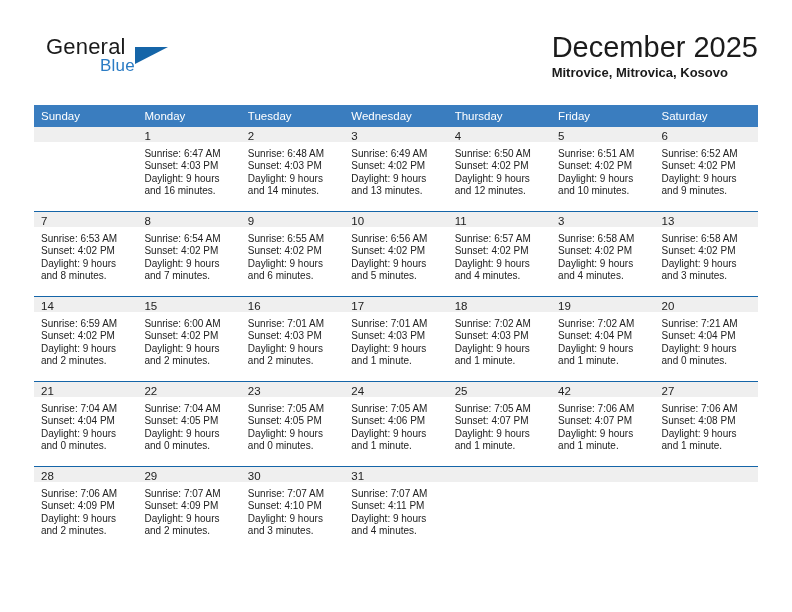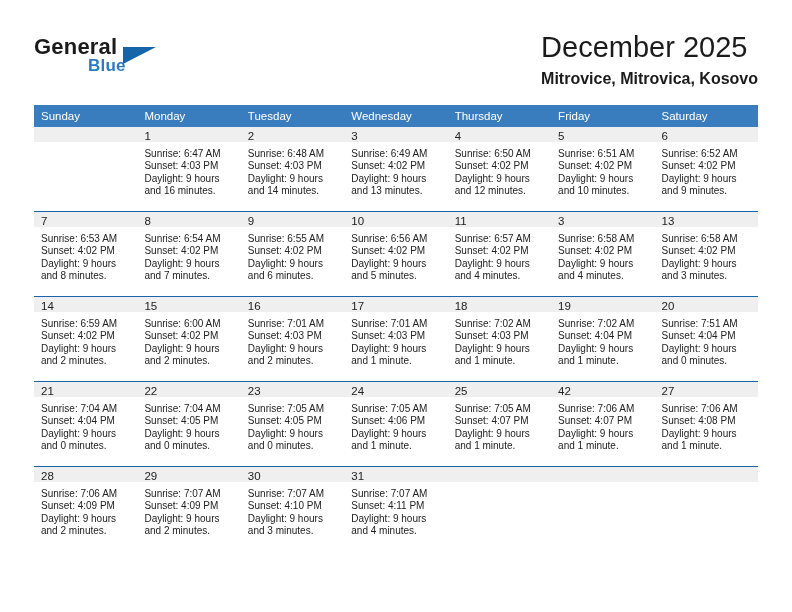--- a/index.html
+++ b/index.html
@@ -24,25 +24,24 @@
   
   .header {
     position: absolute;
     left: 34px;
     top: 30px;
     right: 34px;
     height: 68px;
   }
   .logo {
     position: absolute;
-    left: 0;
+    left: 12px;
     top: 4px;
     width: 200px;
     height: 56px;
-    font-weight: bold;
   }
   .logo-general {
     position: absolute;
     left: 0;
     top: 0;
     font-size: 22px;
     letter-spacing: 0.2px;
     color: #1b1b1b;
     font-family: "Liberation Sans", sans-serif;
   }
@@ -70,25 +69,24 @@
     top: 0;
     text-align: left;
   }
   .cal-title {
     font-size: 29px;
     color: #1b1b1b;
     line-height: 34px;
     white-space: nowrap;
   }
   .cal-subtitle {
-    font-size: 16px;
+    font-size: 13px;
     color: #1b1b1b;
     font-weight: bold;
     line-height: 18px;
-    margin-top: 6px;
     white-space: nowrap;
   }
 
   
   .calendar {
     position: absolute;
     left: 34px;
     top: 105px;
     width: 724px;
     border-collapse: collapse;
@@ -357,21 +355,21 @@
             <div class="cell-body">
               <div>Sunrise: 7:02 AM</div>
               <div>Sunset: 4:04 PM</div>
               <div>Daylight: 9 hours</div>
               <div>and 1 minute.</div>
             </div>
           </td>
           <td class="day-cell">
             <div class="daynum-band">20</div>
             <div class="cell-body">
-              <div>Sunrise: 7:51 AM</div>
+              <div>Sunrise: 7:21 AM</div>
               <div>Sunset: 4:04 PM</div>
               <div>Daylight: 9 hours</div>
               <div>and 0 minutes.</div>
             </div>
           </td>
         </tr>
         <tr>
           <td class="day-cell">
             <div class="daynum-band">21</div>
             <div class="cell-body">

